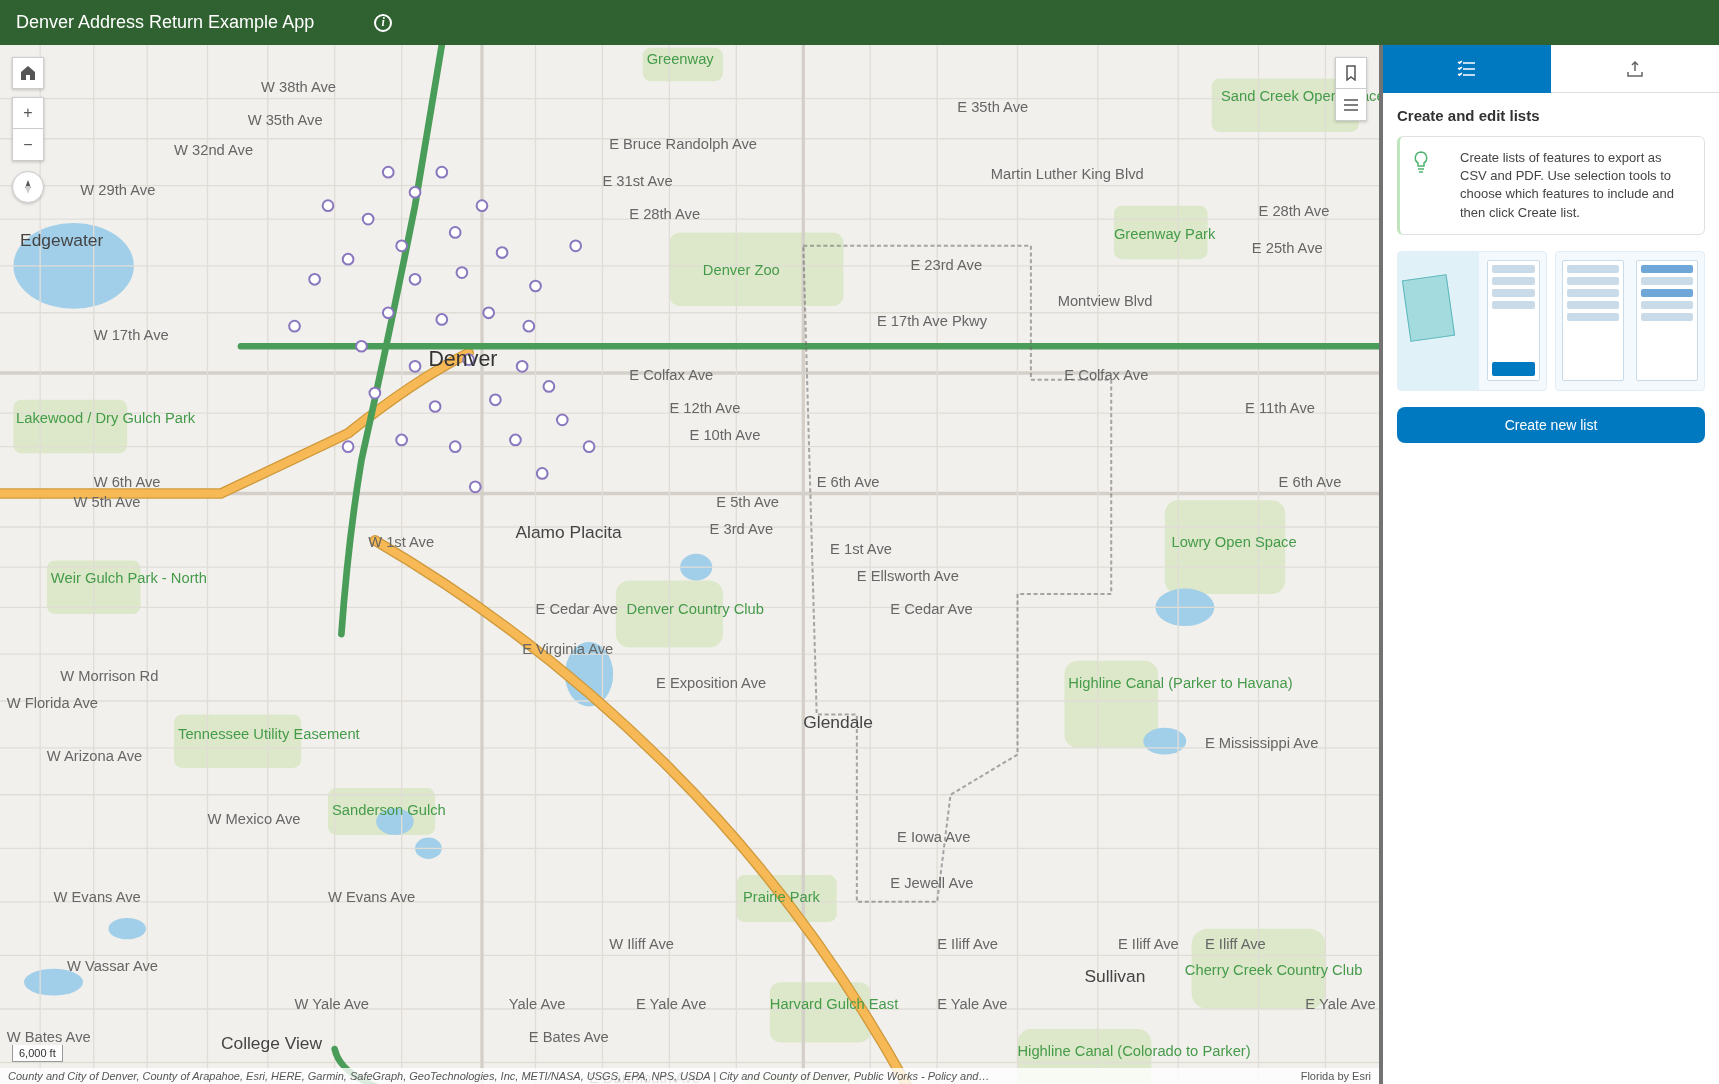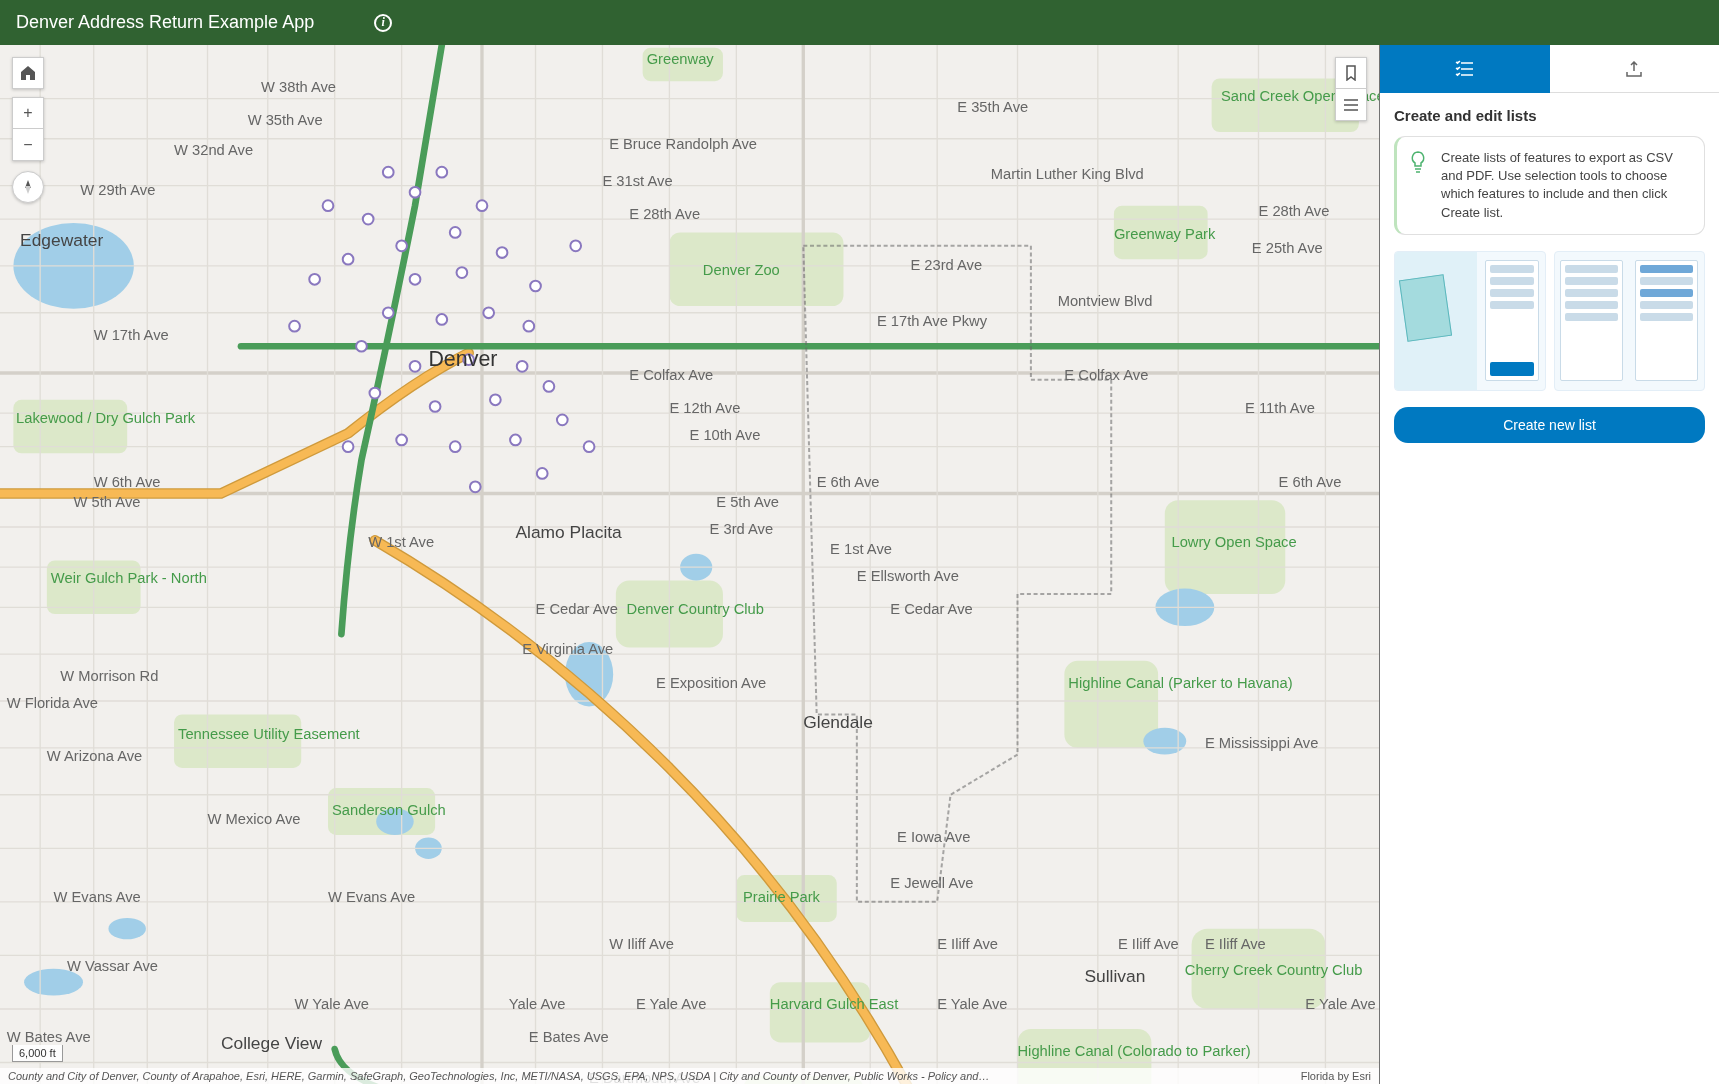--- a/index.html
+++ b/index.html
@@ -40,43 +40,43 @@
   .ctrl-group.nav { margin-top: 8px; }
   .compass { margin-top: 10px; width: 32px; height: 32px; background: #fff; border: 1px solid #ccc; border-radius: 50%; display: flex; align-items: center; justify-content: center; box-shadow: 0 1px 3px rgba(0,0,0,.2); }
 
   .map-controls-right { position: absolute; top: 12px; right: 12px; }
 
   .scalebar { position: absolute; bottom: 22px; left: 12px; background: rgba(255,255,255,.85); padding: 2px 6px; font-size: 11px; border: 1px solid #999; border-top: none; }
   .attribution { position: absolute; bottom: 0; left: 0; right: 0; background: rgba(255,255,255,.8); font-size: 11px; color: #555; padding: 2px 8px; display: flex; justify-content: space-between; white-space: nowrap; overflow: hidden; }
   .attribution .left { overflow: hidden; text-overflow: ellipsis; flex: 1; margin-right: 12px; font-style: italic; }
 
   
-  .side-panel { width: 340px; background: #fff; border-left: 1px solid #737373; display: flex; flex-direction: column; }
+  .side-panel { width: 340px; background: #fff; border-left: 4px solid #737373; display: flex; flex-direction: column; }
   .tabs { display: flex; height: 48px; }
   .tab { flex: 1; display: flex; align-items: center; justify-content: center; cursor: pointer; border-bottom: 1px solid #ddd; background: #fff; color: #666; }
   .tab.active { background: #0079c1; color: #fff; border-bottom-color: #0079c1; }
   .panel-body { padding: 14px; overflow-y: auto; flex: 1; }
   .panel-heading { font-size: 15px; font-weight: 600; margin-bottom: 12px; }
-  .hint-card { border: 1px solid #e0e0e0; border-left: 3px solid #bfe4be; padding: 12px 14px 12px 44px; position: relative; font-size: 13px; line-height: 1.4; color: #444; border-radius: 11px; }
+  .hint-card { border: 1px solid #e0e0e0; border-left: 3px solid #bfe4be; padding: 12px 14px 12px 60px; position: relative; font-size: 13px; line-height: 1.4; color: #444; border-radius: 6px; }
   .bulb { position: absolute; left: 12px; top: 14px; color: #4db36f; }
 
   .illus-row { display: flex; gap: 8px; margin-top: 16px; }
   .illus { flex: 1; height: 140px; border: 1px solid #e3eef7; background: #f3f9fd; border-radius: 4px; position: relative; overflow: hidden; }
   .illus .mini-map { position:absolute; left:0; top:0; bottom:0; width:55%; background:#e0f1f8; }
   .illus .mini-map .poly { position:absolute; left:10%; top:18%; width:55%; height:45%; background: rgba(115,200,200,.55); transform: rotate(-8deg); border:1px solid #5bb7bd; }
   .illus .mini-panel { position:absolute; right:4%; top:6%; bottom:6%; width:36%; background:#fff; border:1px solid #c9dbe8; border-radius:2px; padding:4px; display:flex; flex-direction:column; gap:4px; }
   .illus .bar { height:8px; background:#c9dbe8; border-radius:2px; }
   .illus .bar.blue { background:#6fa8d8; }
   .illus .bar.wide { height:14px; background:#0079c1; margin-top:auto; }
 
   .illus2 .mini-col { position:absolute; top:6%; bottom:6%; background:#fff; border:1px solid #c9dbe8; border-radius:2px; padding:4px; display:flex; flex-direction:column; gap:4px; }
   .illus2 .mini-col.left { left:4%; width:42%; }
   .illus2 .mini-col.right { right:4%; width:42%; }
 
-  .create-btn { margin-top: 16px; width: 100%; background: #0079c1; color: #fff; border: none; padding: 10px; font-size: 14px; cursor: pointer; border-radius: 14px; }
+  .create-btn { margin-top: 16px; width: 100%; background: #0079c1; color: #fff; border: none; padding: 10px; font-size: 14px; cursor: pointer; border-radius: 8px; }
 </style>
 </head>
 <body>
 
 <div class="app">
   <div class="header">
     <span class="header-title">Denver Address Return Example App</span>
     <span class="info-icon">i</span>
   </div>
 

